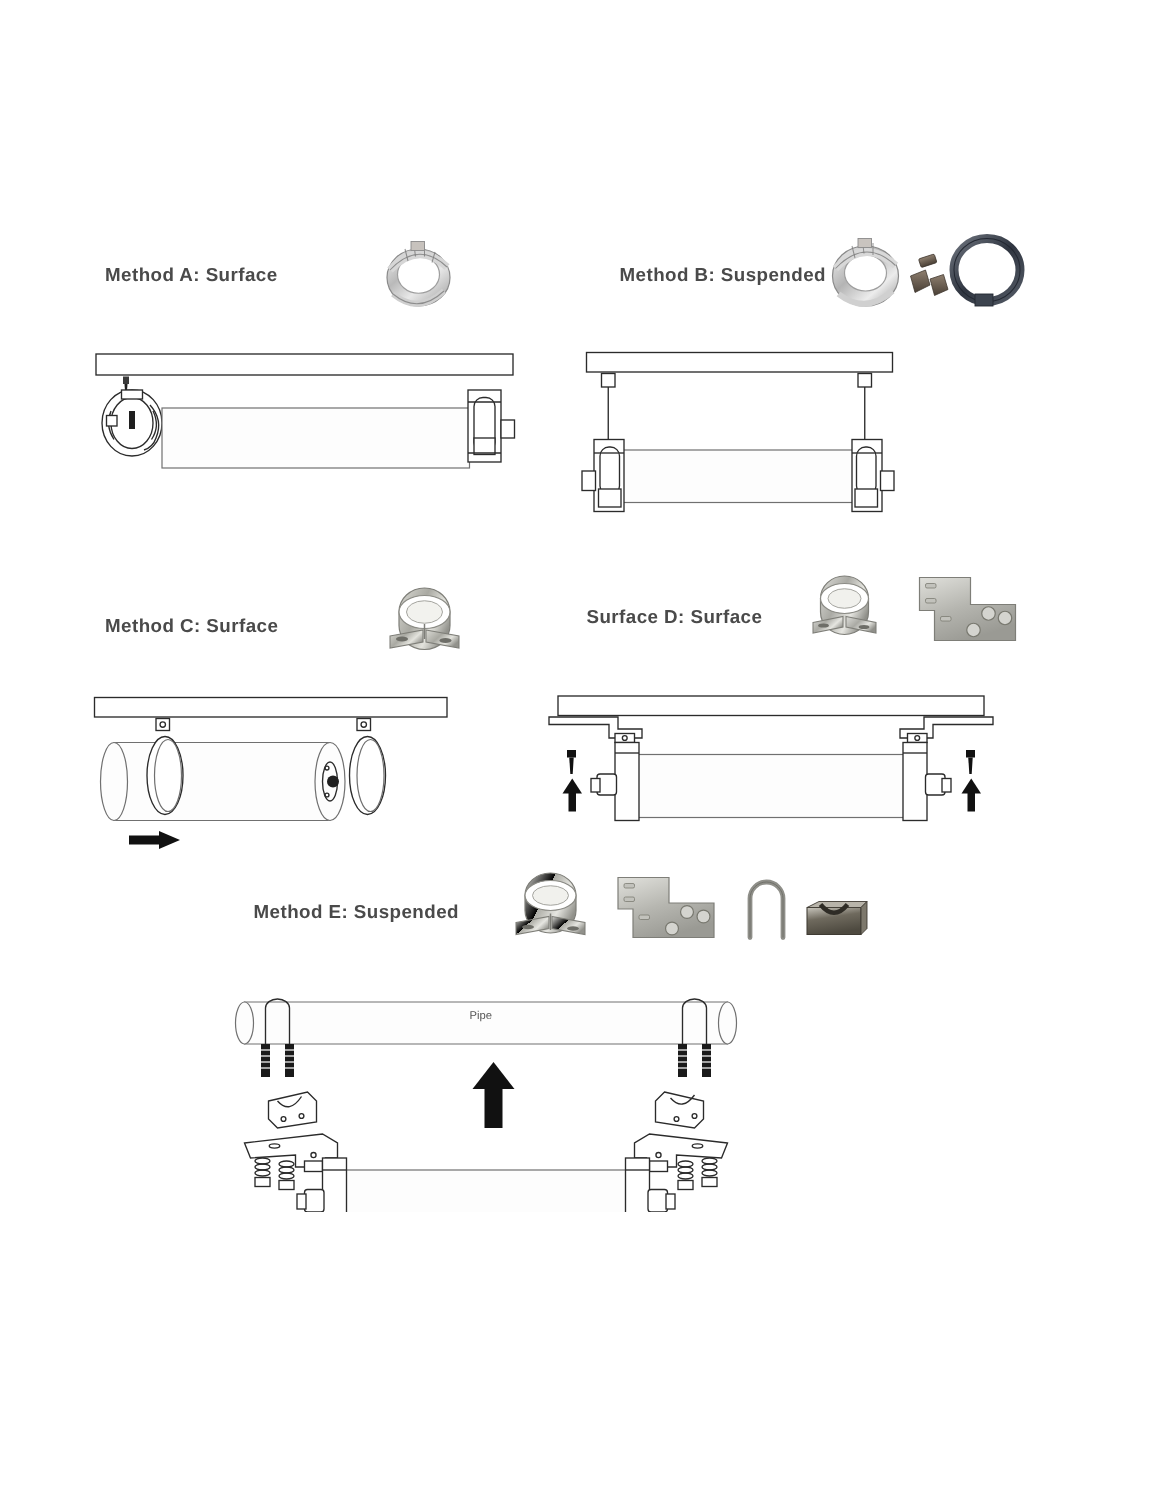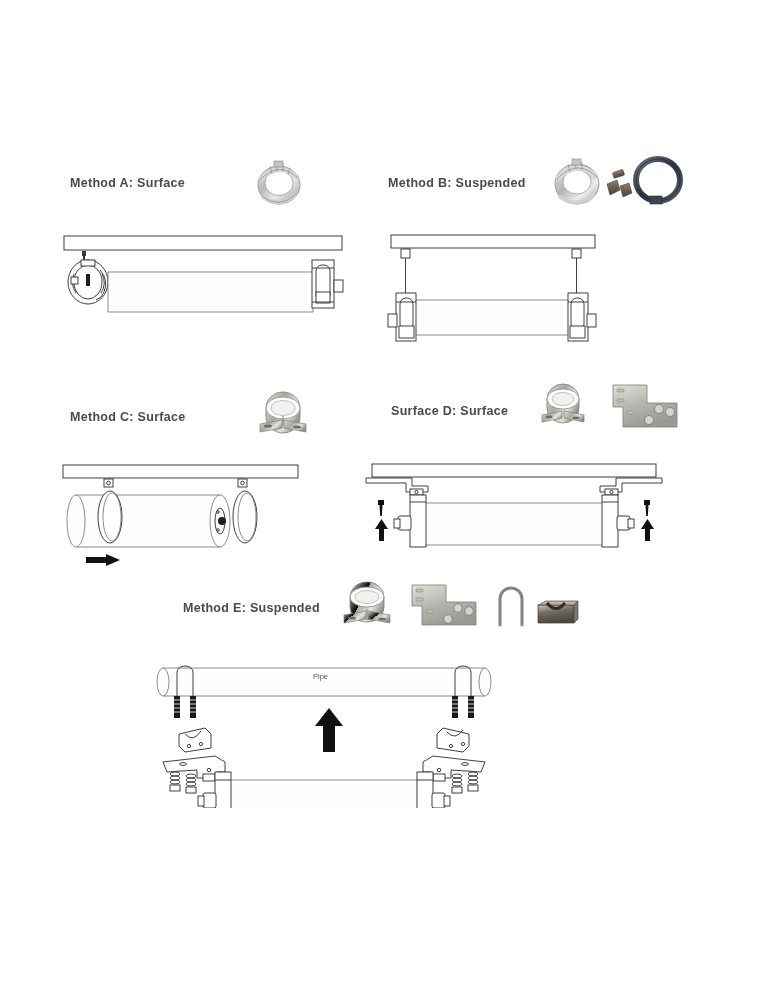--- a/index.html
+++ b/index.html
@@ -106,21 +106,21 @@
         <rect class="fillw" x="252" y="28" width="22" height="48"></rect>
         <rect class="fillw" x="256" y="33" width="14" height="36" rx="6"></rect>
         <rect class="fillw" x="256" y="60" width="14" height="11"></rect>
         <rect class="fillw" x="274" y="48" width="9" height="12"></rect>
         <line class="ln" x1="252" y1="36" x2="274" y2="36"></line>
         <line class="ln" x1="252" y1="70" x2="274" y2="70"></line>
       </g>
     </svg>
   </div>
 
-  <div class="method-label" style="left:388px; top:176px;">Method  B: Suspended</div>
+  <div class="method-label" style="left:413px; top:176px;">Method  B: Suspended</div>
 
   <div class="hw" style="left:551px; top:152px;">
     <svg width="135" height="62" viewBox="0 0 135 62">
       <defs>
         <linearGradient id="mtl2" x1="0" y1="0" x2="1" y2="1">
           <stop offset="0%" stop-color="#f4f4f4"></stop>
             <stop offset="40%" stop-color="#b4b4b4"></stop>
           <stop offset="70%" stop-color="#ececec"></stop>
             <stop offset="100%" stop-color="#969696"></stop>
         </linearGradient>
@@ -338,21 +338,21 @@
         <rect class="blk" x="278" y="39" width="6" height="5"></rect>
         <path class="blk" d="M279.5 44 L282.5 44 L281.8 55 L280.2 55 Z"></path>
       </g>
       <g>
         <rect class="blk" x="279" y="66" width="5" height="14"></rect>
         <path class="blk" d="M275 68 L281.5 58 L288 68 Z"></path>
       </g>
     </svg>
   </div>
 
-  <div class="method-label" style="left:169px; top:601px;margin-left:14px;">Method E: Suspended</div>
+  <div class="method-label" style="left:169px; top:601px;">Method E: Suspended</div>
 
   <div class="hw" style="left:340px; top:577px;">
     <svg width="238" height="56" viewBox="0 0 238 56">
       <defs>
         <linearGradient id="mtl6" x1="0" y1="0" x2="1" y2="0.6">
           <stop offset="0%" stop-color="#dfdfda"></stop>
             <stop offset="45%" stop-color="#abab a4"></stop>
           <stop offset="45%" stop-color="#ababa4"></stop>
             <stop offset="75%" stop-color="#e6e6e1"></stop>
           <stop offset="100%" stop-color="#91918b"></stop>

